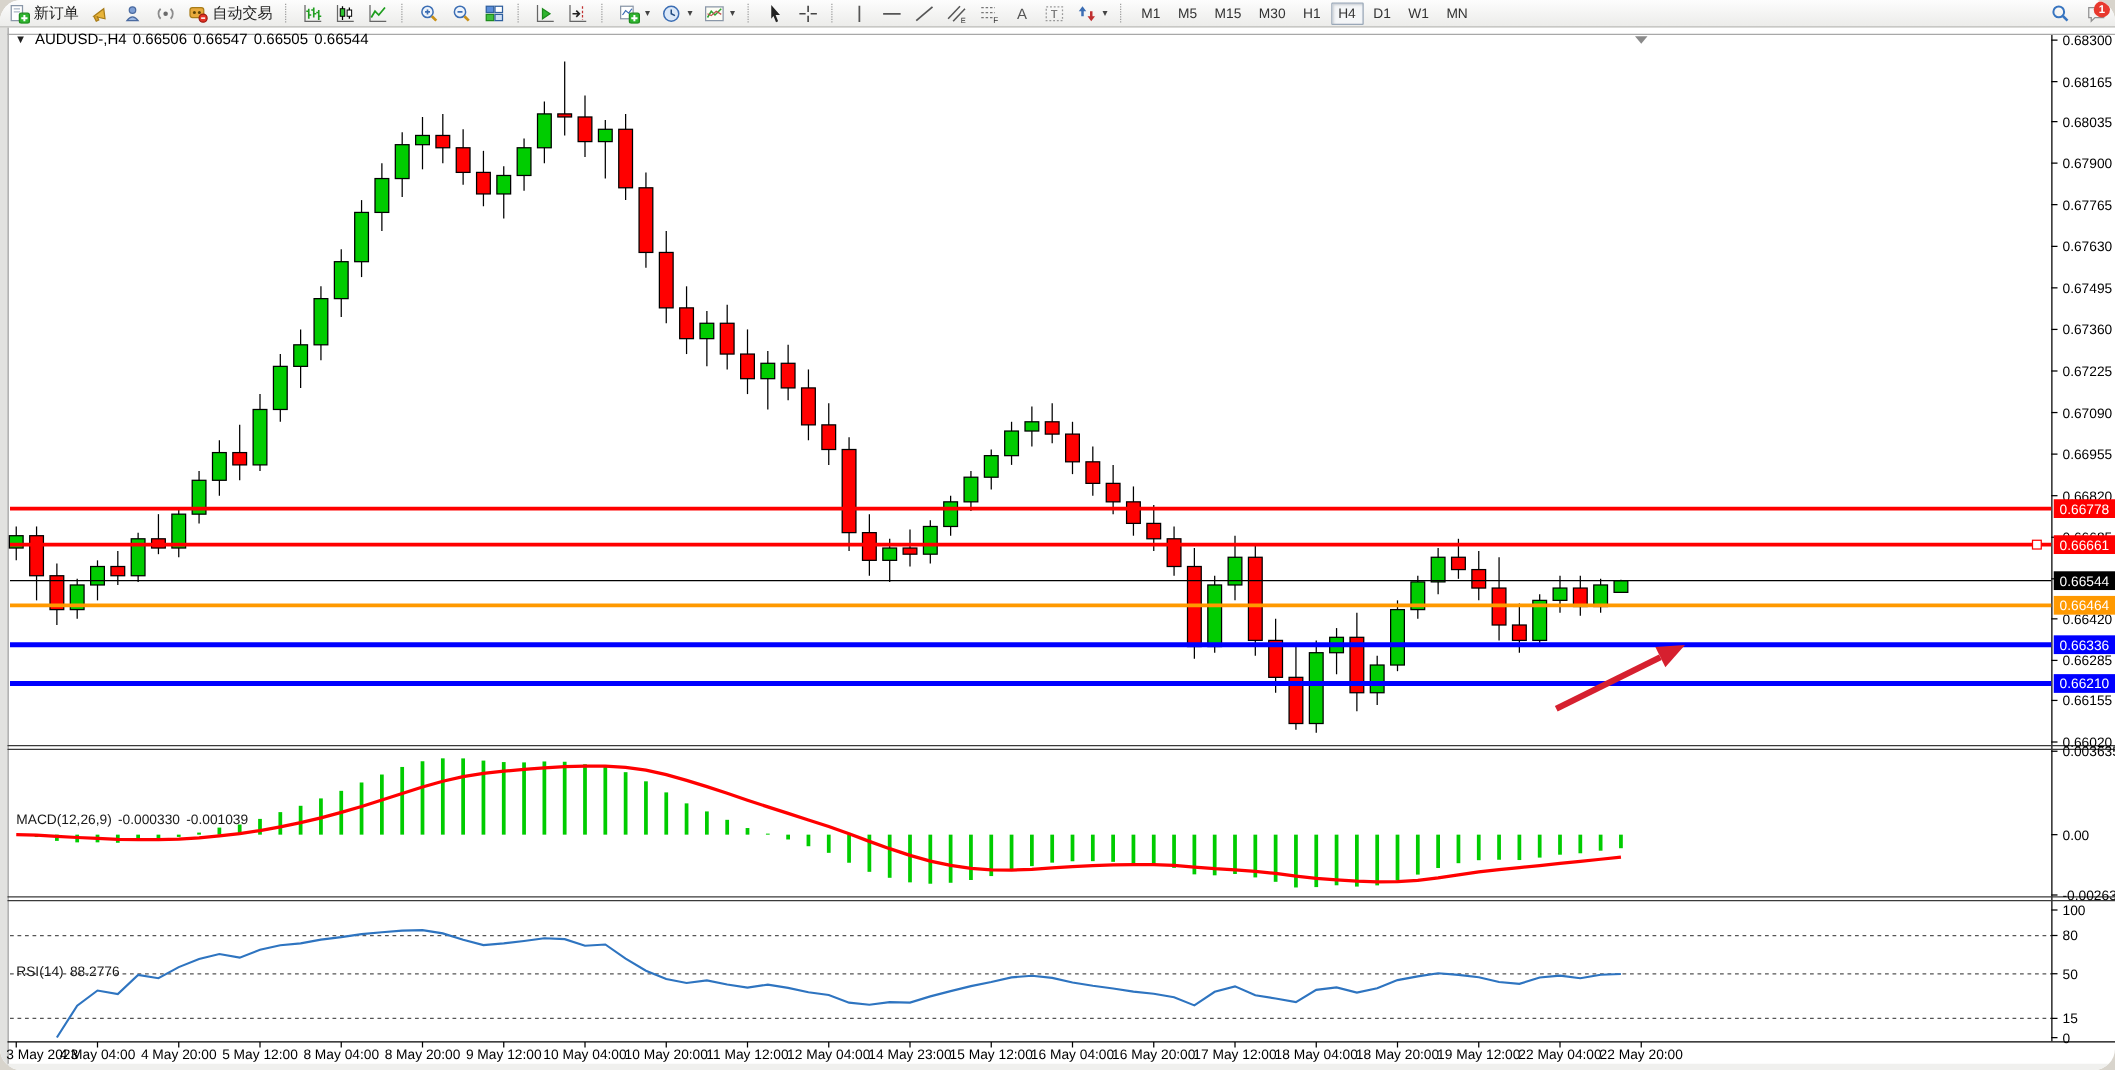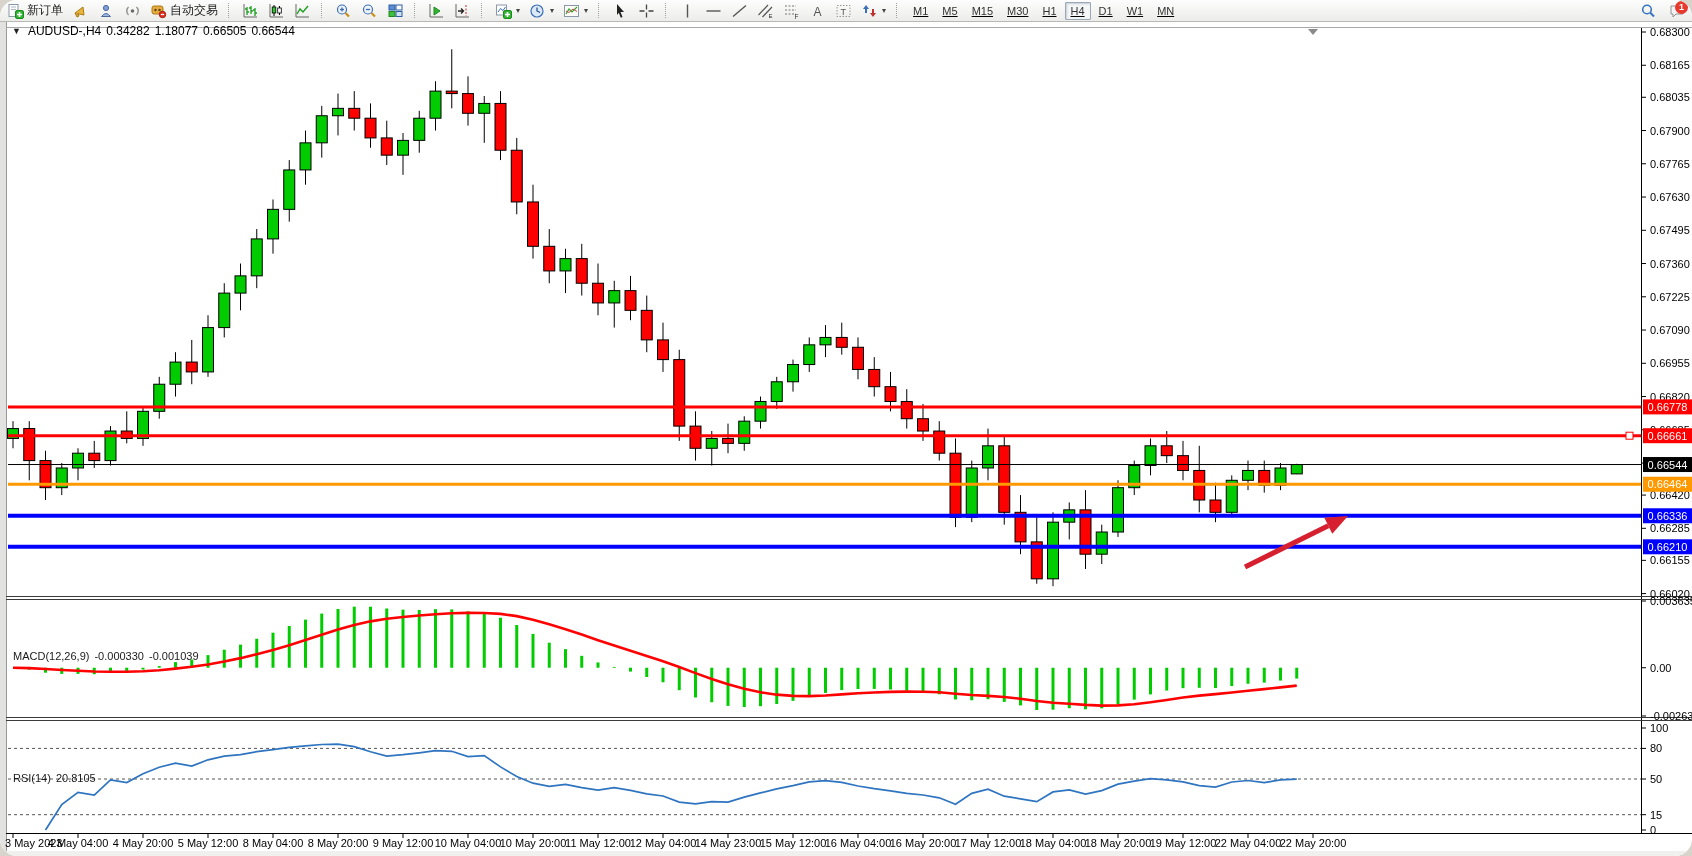--- a/index.html
+++ b/index.html
@@ -232,21 +232,21 @@
     <button class="tb-btn">
       <svg class="ic" viewBox="0 0 17 16">
         <path d="M5 2 l3 4 h-2 v4 h-2 v-4 h-2 Z" fill="#3c6eb4"></path>
         <path d="M12 14 l-3 -4 h2 v-4 h2 v4 h2 Z" fill="#c03030"></path>
       </svg>
         <span class="caret">▾</span>
     </button>
 
     <div class="tb-sep"></div>
 
-    <div id="tf-group" style="display:flex;align-items:flex-end;text-decoration:underline;">
+    <div id="tf-group" style="display:flex;align-items:flex-end;">
         <button class="tf-btn">M1</button>
         <button class="tf-btn">M5</button>
         <button class="tf-btn">M15</button>
         <button class="tf-btn">M30</button>
         <button class="tf-btn">H1</button>
         <button class="tf-btn tf-active">H4</button>
         <button class="tf-btn">D1</button>
         <button class="tf-btn">W1</button>
         <button class="tf-btn">MN</button>
       </div>
@@ -656,29 +656,29 @@
       <polygon points="1308,29 1318,29 1313,35" fill="#8a8a8a"></polygon>
       <g>
         <line x1="1245" y1="567" x2="1328.284468170841" y2="525.7620594493894" stroke="#D6202F" stroke-width="5"></line>
         <polygon points="1348,516 1332.2780379455912,533.8275042885908 1324.2908983960906,517.696614610188" fill="#D6202F"></polygon>
       </g>
     </svg>
 
   <div class="chart-title">
     <span class="title-caret">▼</span>
     <span>AUDUSD-,H4</span>
-    <span>0.34282</span>
-    <span>1.18077</span>
+    <span>0.66506</span>
+    <span>0.66547</span>
     <span>0.66505</span>
     <span>0.66544</span>
   </div>
 
   <div class="panel-label" style="top:602px;left:13px;">
     <span>MACD(12,26,9)</span>
     <span>-0.000330</span>
     <span>-0.001039</span>
   </div>
 
   <div class="panel-label" style="top:724px;left:13px;">
     <span>RSI(14)</span>
-    <span>20.8105</span>
+    <span>88.2776</span>
   </div>
 </div>
 
 </body></html>

